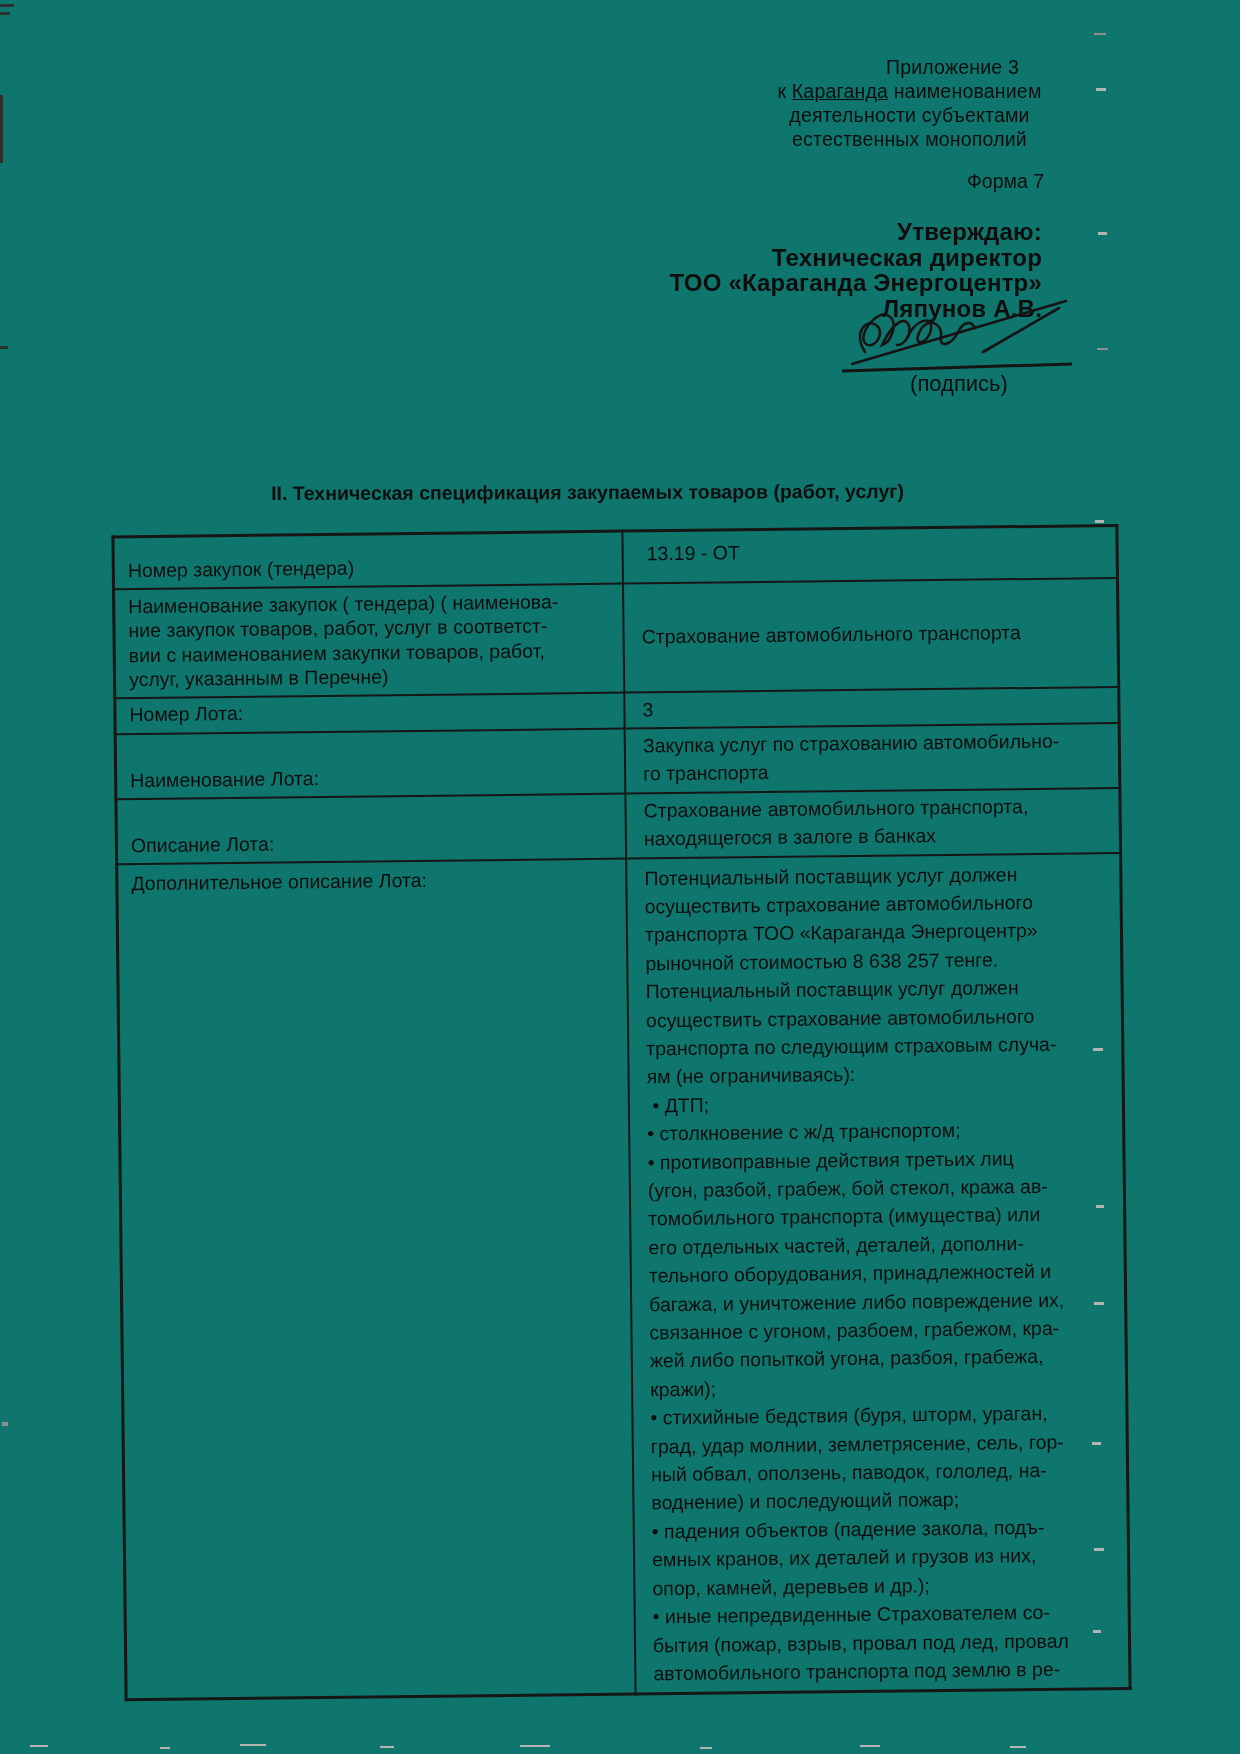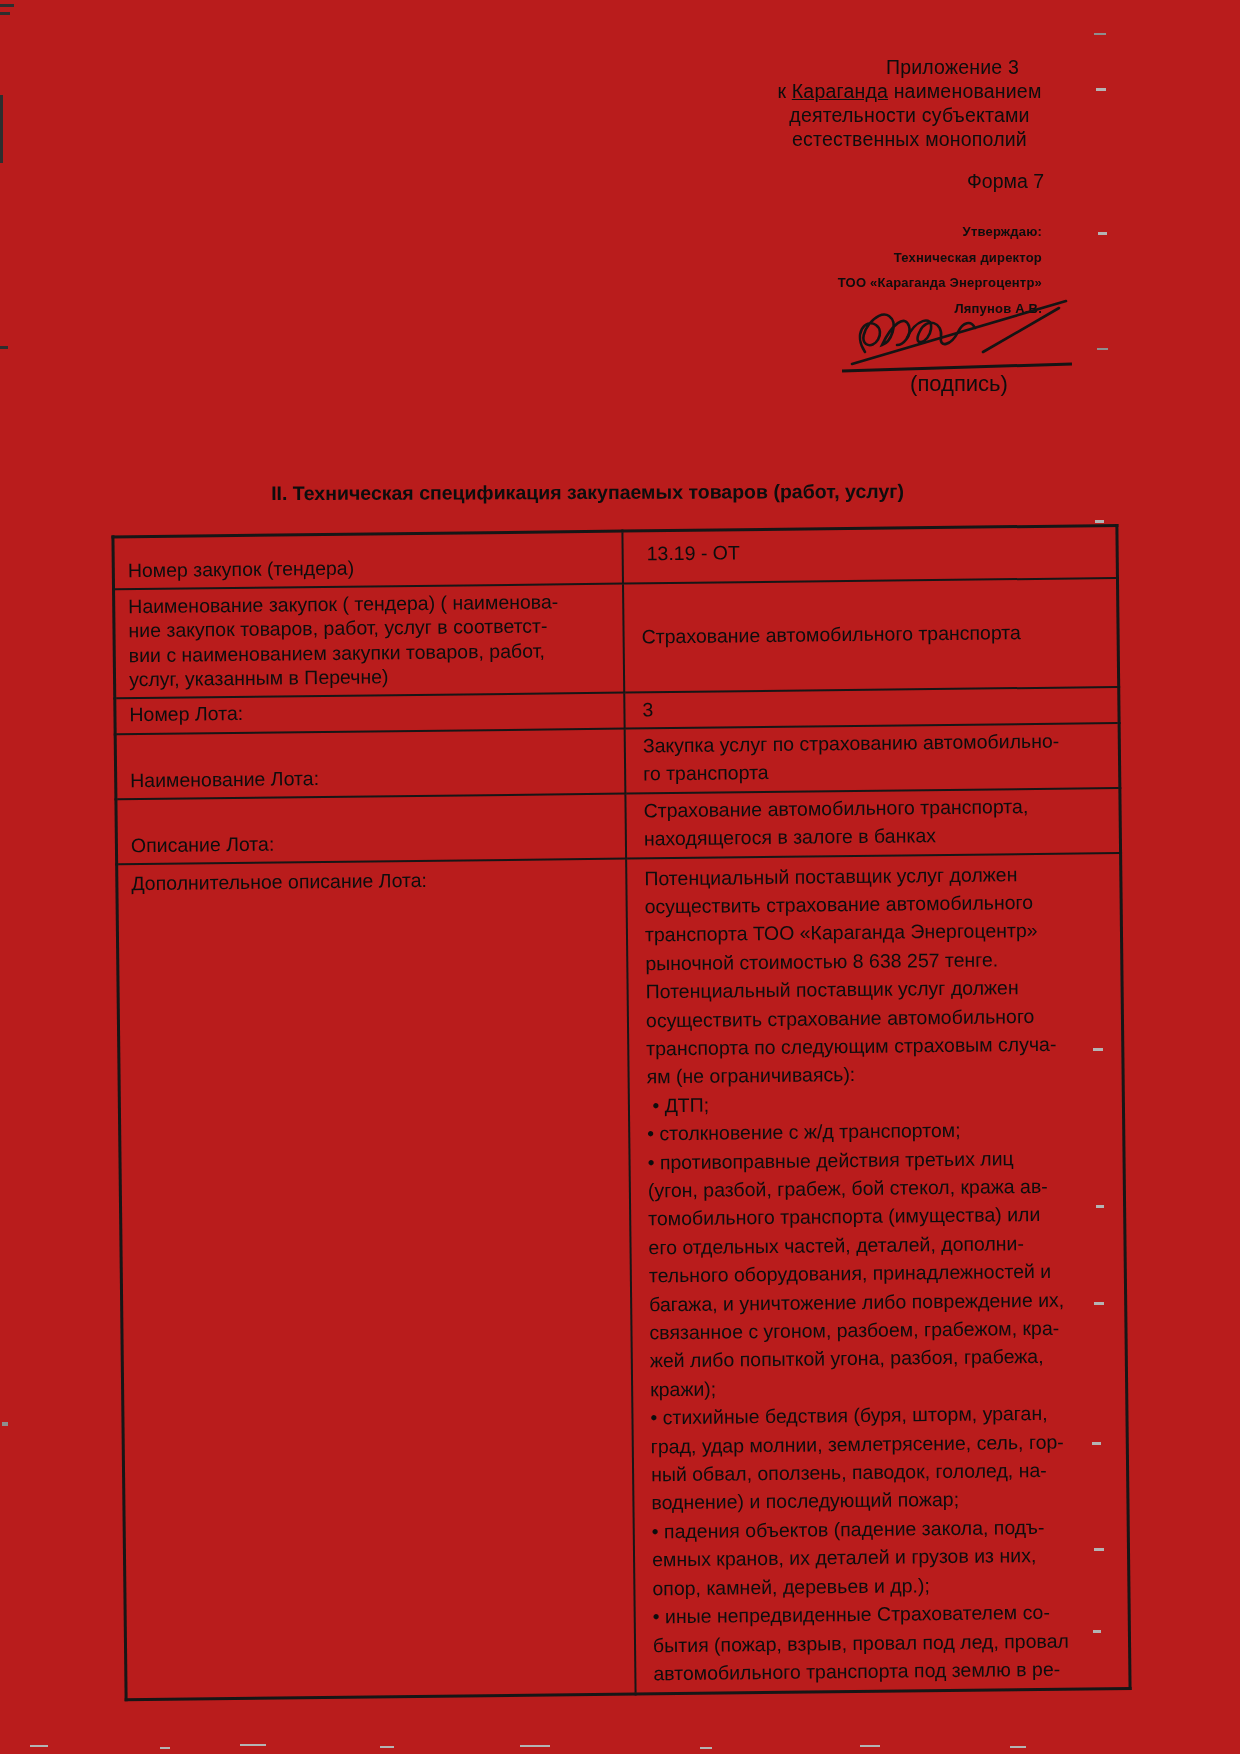--- a/index.html
+++ b/index.html
@@ -3,38 +3,38 @@
 <meta charset="utf-8">
 <style>
   html,body{margin:0;padding:0;}
   body{
     width:1240px;height:1754px;
     background:#ffffff;
     font-family:"Liberation Sans","DejaVu Sans",sans-serif;
     color:#0d0d0d;
     position:relative;overflow:hidden;
   }
-  .sheet{position:absolute;inset:0;background:#b91c1c;}
+  .sheet{position:absolute;inset:0;background:#0f766e;}
 
   
   .appendix{
     position:absolute;top:55px;left:772px;width:275px;
     text-align:center;font-size:19.5px;line-height:24px;letter-spacing:.2px;
   }
   .appendix .l1{text-align:right;padding-right:28px;}
   .rules-underline{text-decoration:underline;}
 
   .form-label{
     position:absolute;top:170px;left:772px;width:272px;
     text-align:right;font-size:19.5px;
   }
 
   .approval{
     position:absolute;top:219px;left:640px;width:402px;
-    text-align:right;font-weight:700;font-size:13px;line-height:25.5px;letter-spacing:.2px;
+    text-align:right;font-weight:700;font-size:24px;line-height:25.5px;letter-spacing:.2px;
   }
 
   .sig-svg{position:absolute;top:296px;left:845px;width:228px;height:76px;}
   .sig-line{
     position:absolute;top:366px;left:842px;width:230px;height:0;
     border-top:3px solid #141414;transform:rotate(-1.8deg);
   }
   .sig-caption{
     position:absolute;top:371px;left:845px;width:228px;
     text-align:center;font-size:22px;

